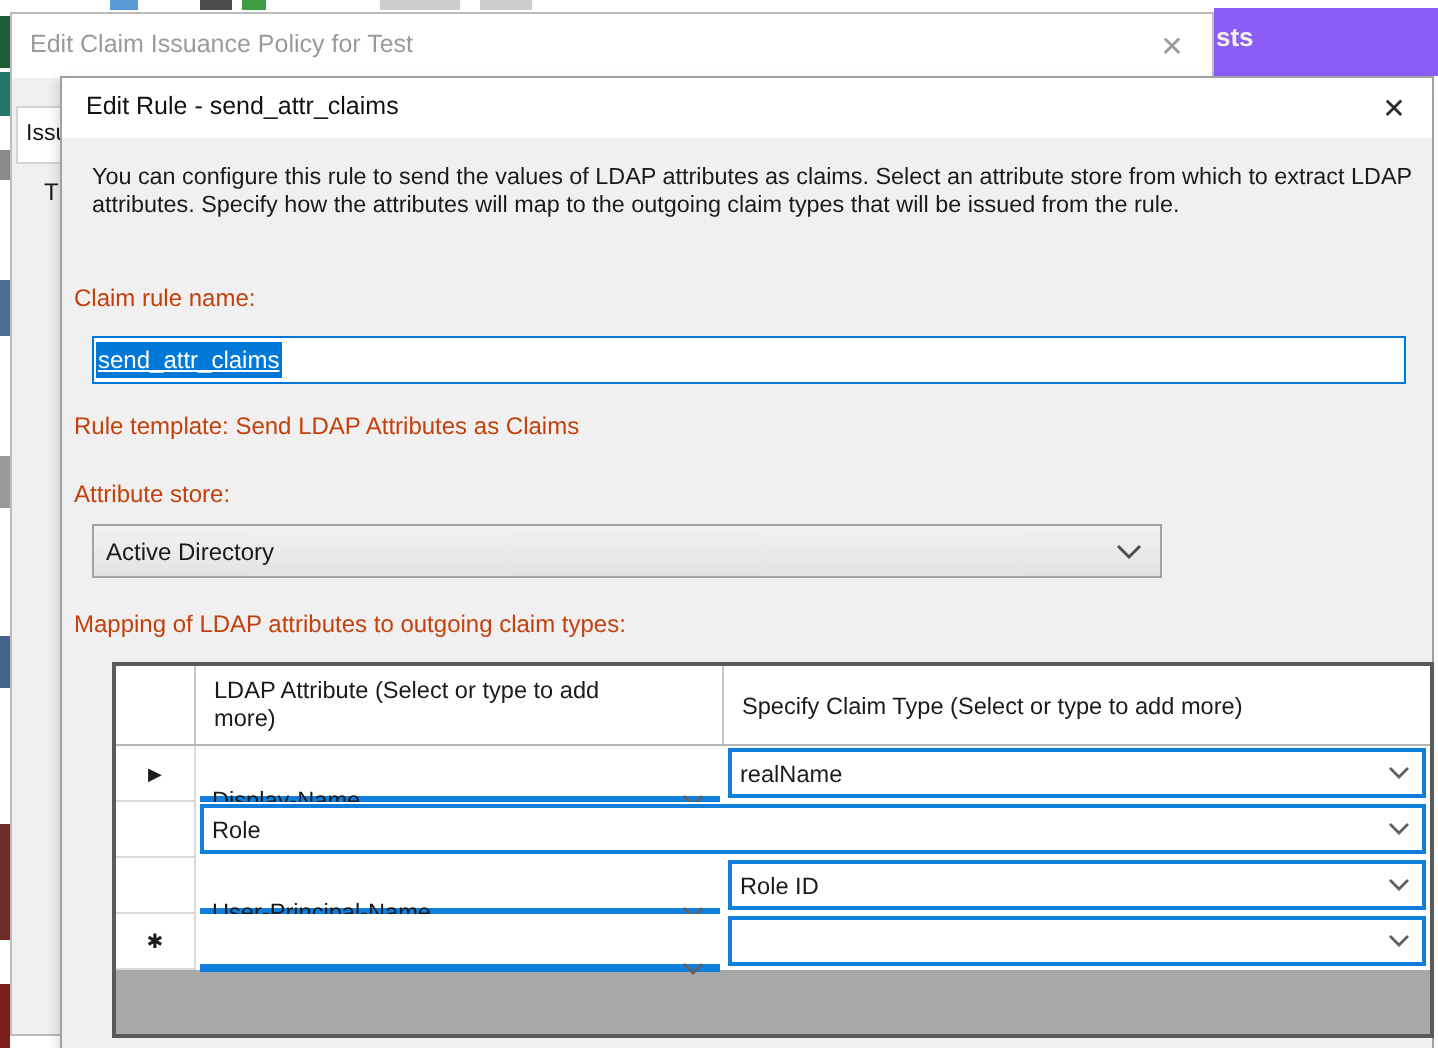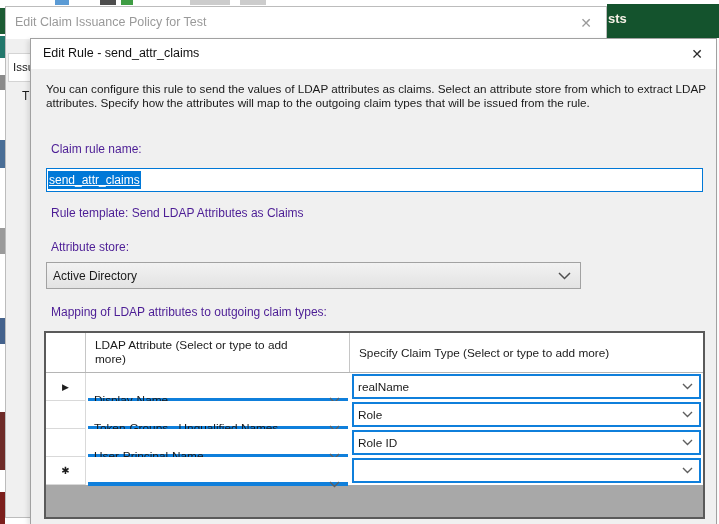--- a/index.html
+++ b/index.html
@@ -20,55 +20,55 @@
   #outer-close { position:absolute; right:8px; top:5px; width:24px; height:22px; text-align:center;
     line-height:22px; font-size:14px; color:#9a9a9a; cursor:default; }
   #outer-tab { position:absolute; left:2px; top:46px; width:24px; height:29px; background:#ffffff;
     border:1px solid #d4d4d4; border-bottom:1px solid #d4d4d4; overflow:hidden;
     font-size:11.5px; color:#1a1a1a; padding:7px 0 0 4px; white-space:nowrap; }
   #outer-text-fragment { position:absolute; left:16px; top:82px; width:10px; height:14px;
     overflow:hidden; font-size:12px; color:#1a1a1a; white-space:nowrap; }
 
   
   #dark-band { position:absolute; left:607px; top:4px; width:112px; height:34px;
-    background:#14532d; z-index:1;padding-left:47px; }
+    background:#8b5cf6; z-index:1;padding-left:47px; }
   #dark-band-text { position:absolute; left:1px; top:7px; font-size:13px; font-weight:bold; color:#f5f0e6; }
 
   
   #dialog { position:absolute; left:30px; top:38px; width:687px; height:486px;
     background:#f0f0f0; border:1px solid #a1a1a1; border-bottom:none; z-index:2;
     box-shadow:-2px 2px 5px rgba(0,0,0,0.12); }
   #dialog-titlebar { position:absolute; left:0; top:0; width:100%; height:30px; background:#ffffff; }
   #dialog-title { position:absolute; left:12px; top:7px; font-size:12.5px; color:#111111; white-space:nowrap; }
   #dialog-close { position:absolute; right:6px; top:3px; width:26px; height:24px; text-align:center;
     line-height:24px; font-size:14px; color:#2b2b2b; cursor:default; }
 
   #dialog-desc { position:absolute; left:15px; top:43px; width:662px; font-size:11.7px;
     line-height:14px; color:#1a1a1a; }
 
-  .dlg-label { position:absolute; left:20px; font-size:12px; color:#4c1d95; white-space:nowrap; }
+  .dlg-label { position:absolute; left:6px; font-size:12px; color:#c2410c; white-space:nowrap; }
   #claim-rule-name-label { top:103px; }
   #rule-template-text { top:167px; }
   #attribute-store-label { top:201px;text-align:right; }
   #mapping-label { top:266px; }
 
   #claim-rule-name-input { position:absolute; left:15px; top:129px; width:657px; height:24px;
     background:#ffffff; border:1px solid #0078d7; padding:0 1px; display:flex; align-items:center; }
   #claim-rule-name-input .selected-text { background:#0078d7; color:#ffffff; font-size:12px;
     padding:2px 1px; white-space:nowrap;text-decoration:underline; }
 
   #attribute-store-combo { position:absolute; left:15px; top:223px; width:535px; height:27px;
     background:linear-gradient(#f2f2f2,#e3e3e3); border:1px solid #a2a2a2;
     display:flex; align-items:center; justify-content:space-between; padding:0 9px 0 6px; }
   #attribute-store-combo .combo-text { font-size:12px; color:#1a1a1a; }
 
   .chev svg { display:block; }
 
   
-  #mapping-table { position:absolute; left:13px; top:292px; width:661px; height:188px;
+  #mapping-table { position:absolute; left:25px; top:292px; width:661px; height:188px;
     border:2px solid #5a5a5a; background:#a8a8a8; display:flex; flex-direction:column; overflow:hidden; }
   .grid-header { display:flex; height:40px; background:#ffffff; border-bottom:1px solid #b5b5b5; flex:none; }
   .hdr-sel { width:40px; border-right:1px solid #c6c6c6; flex:none; }
   .hdr-c1 { width:264px; border-right:1px solid #c6c6c6; flex:none; padding:5px 6px 0 9px;
     font-size:11.8px; color:#1a1a1a; line-height:14px; }
   .hdr-c1 span { display:inline-block; max-width:208px; }
   .hdr-c2 { flex:1; display:flex; align-items:center; padding-left:9px; font-size:11.8px; color:#1a1a1a; }
   .grid-row { display:flex; height:28px; background:#ffffff; flex:none; }
   .cell-sel { width:40px; flex:none; border-right:1px solid #d9d9d9; border-bottom:1px solid #d9d9d9;
     display:flex; align-items:center; justify-content:center; background:#ffffff; }
@@ -175,30 +175,20 @@
               </span>
           </div>
         </div>
       </div>
 
 
       <div class="grid-row">
         <div class="cell-sel">
           <span class="row-marker"></span>
         </div>
-        <div class="cell-combo cell-c1">
-          <div class="gcombo">
-            <span class="combo-text">Token-Groups - Unqualified Names</span>
-            <span class="chev">
-                <svg width="11" height="7" viewBox="0 0 11 7">
-                  <polyline points="1,1 5.5,5.5 10,1" fill="none" stroke="#5f5f5f" stroke-width="1.4"></polyline>
-                </svg>
-              </span>
-          </div>
-        </div>
         <div class="cell-combo cell-c2">
           <div class="gcombo">
             <span class="combo-text">Role</span>
             <span class="chev">
                 <svg width="11" height="7" viewBox="0 0 11 7">
                   <polyline points="1,1 5.5,5.5 10,1" fill="none" stroke="#5f5f5f" stroke-width="1.4"></polyline>
                 </svg>
               </span>
           </div>
         </div>

